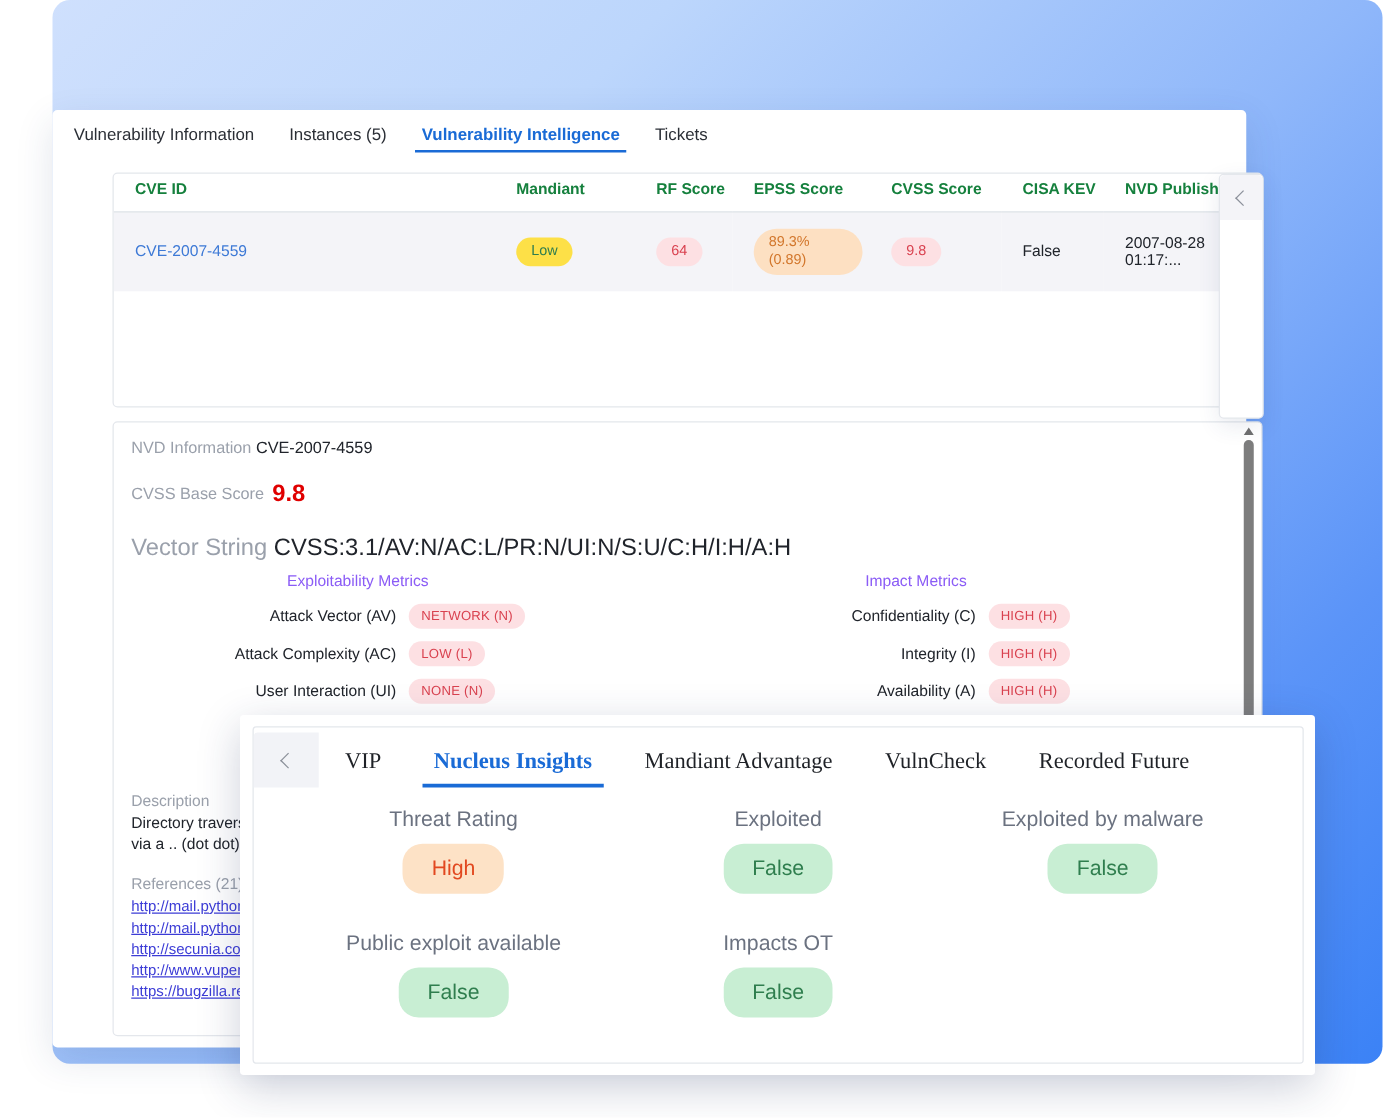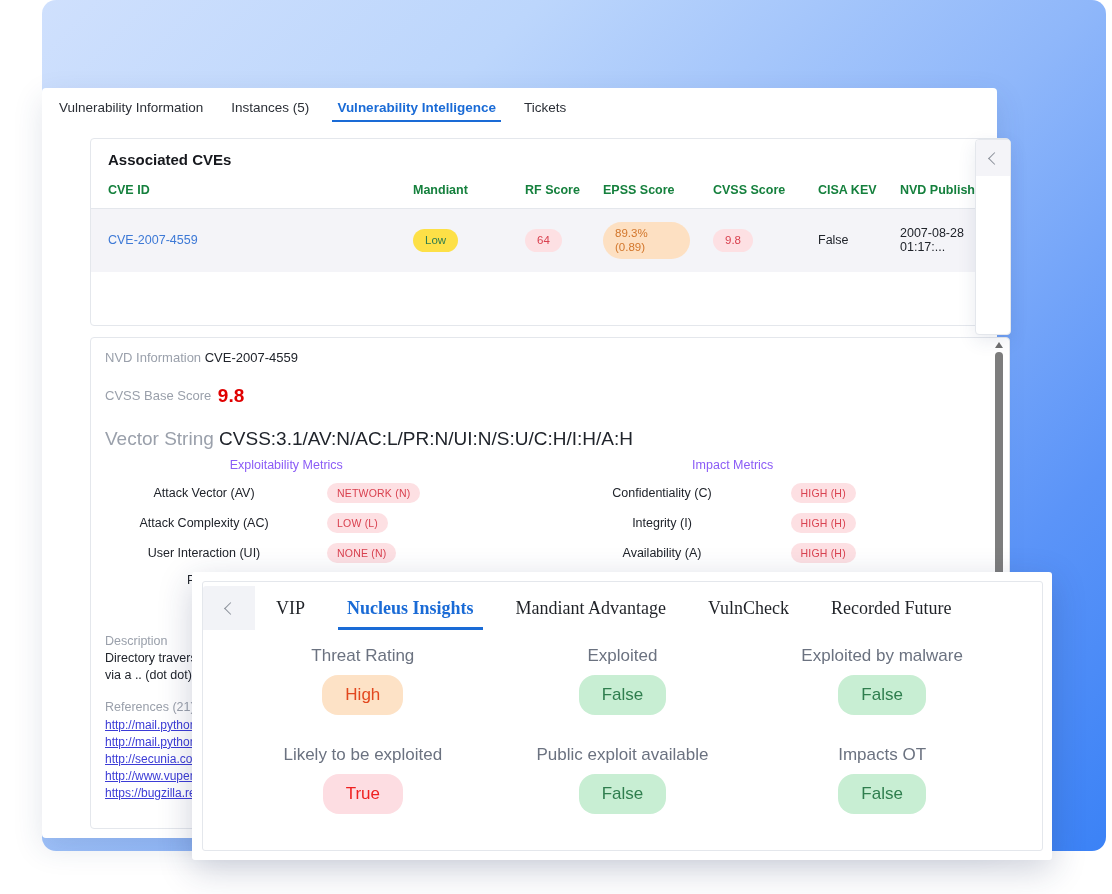--- a/index.html
+++ b/index.html
@@ -98,21 +98,21 @@
 
   .metrics { position:absolute; left:0; top:120px; width:905px; display:flex; }
   .metric-col { width: 50%; }
   .metric-head {
     text-align:center; font-size:12.5px; color:#8b5cf6; margin-bottom:11px;
     padding-right: 62px;
   }
   .metric-col:last-child .metric-head { padding-right: 74px; }
   .metric-row { display:flex; align-items:center; margin-bottom:10px; }
   .metric-name {
-    width: 236px; text-align:center; font-size:12.5px; color:#20242b; padding-right:10px;
+    width: 236px; text-align:right; font-size:12.5px; color:#20242b; padding-right:10px;
   }
   .metric-col:last-child .metric-name { width: 247px; }
   .chip-sm { display:inline-block; border-radius:999px; background:#fde0e3; color:#d9414f;
              font-size:10.5px; padding:4px 10px; letter-spacing:.2px; }
 
   .desc-block { position:absolute; left:14px; top:296px; width:420px; }
   .desc-head { font-size:12.5px; color:#9aa0ab; margin-bottom:2px; }
   .desc-body { font-size:12.5px; color:#20242b; line-height:1.35; white-space:pre-line; }
   .ref-head { font-size:12.5px; color:#9aa0ab; margin:16px 0 3px; }
   .ref-link { display:block; font-size:12px; color:#3c3cd6; text-decoration:underline; line-height:1.42; cursor:pointer; }
@@ -197,21 +197,20 @@
   <div class="app-card">
 
     <div class="tabs-row" id="main-tabs">
         <div class="tab">Vulnerability Information</div>
         <div class="tab">Instances (5)</div>
         <div class="tab active">Vulnerability Intelligence</div>
         <div class="tab">Tickets</div>
       </div>
 
     <div class="cve-panel">
-      <div class="cve-title">Associated CVEs</div>
       <table class="cve-table">
         <colgroup>
           <col class="col-cve">
             <col class="col-mand">
             <col class="col-rf">
           <col class="col-epss">
             <col class="col-cvss">
             <col class="col-kev">
             <col>
         </colgroup>
@@ -345,24 +344,20 @@
           </div>
           <div class="ins-cell">
             <div class="ins-label">Exploited</div>
             <div><span class="ins-val v-false">False</span></div>
           </div>
           <div class="ins-cell">
             <div class="ins-label">Exploited by malware</div>
             <div><span class="ins-val v-false">False</span></div>
           </div>
           <div class="ins-cell">
-            <div class="ins-label">Likely to be exploited</div>
-            <div><span class="ins-val v-true">True</span></div>
-          </div>
-          <div class="ins-cell">
             <div class="ins-label">Public exploit available</div>
             <div><span class="ins-val v-false">False</span></div>
           </div>
           <div class="ins-cell">
             <div class="ins-label">Impacts OT</div>
             <div><span class="ins-val v-false">False</span></div>
           </div>
         </div>
     </div>
   </div>

